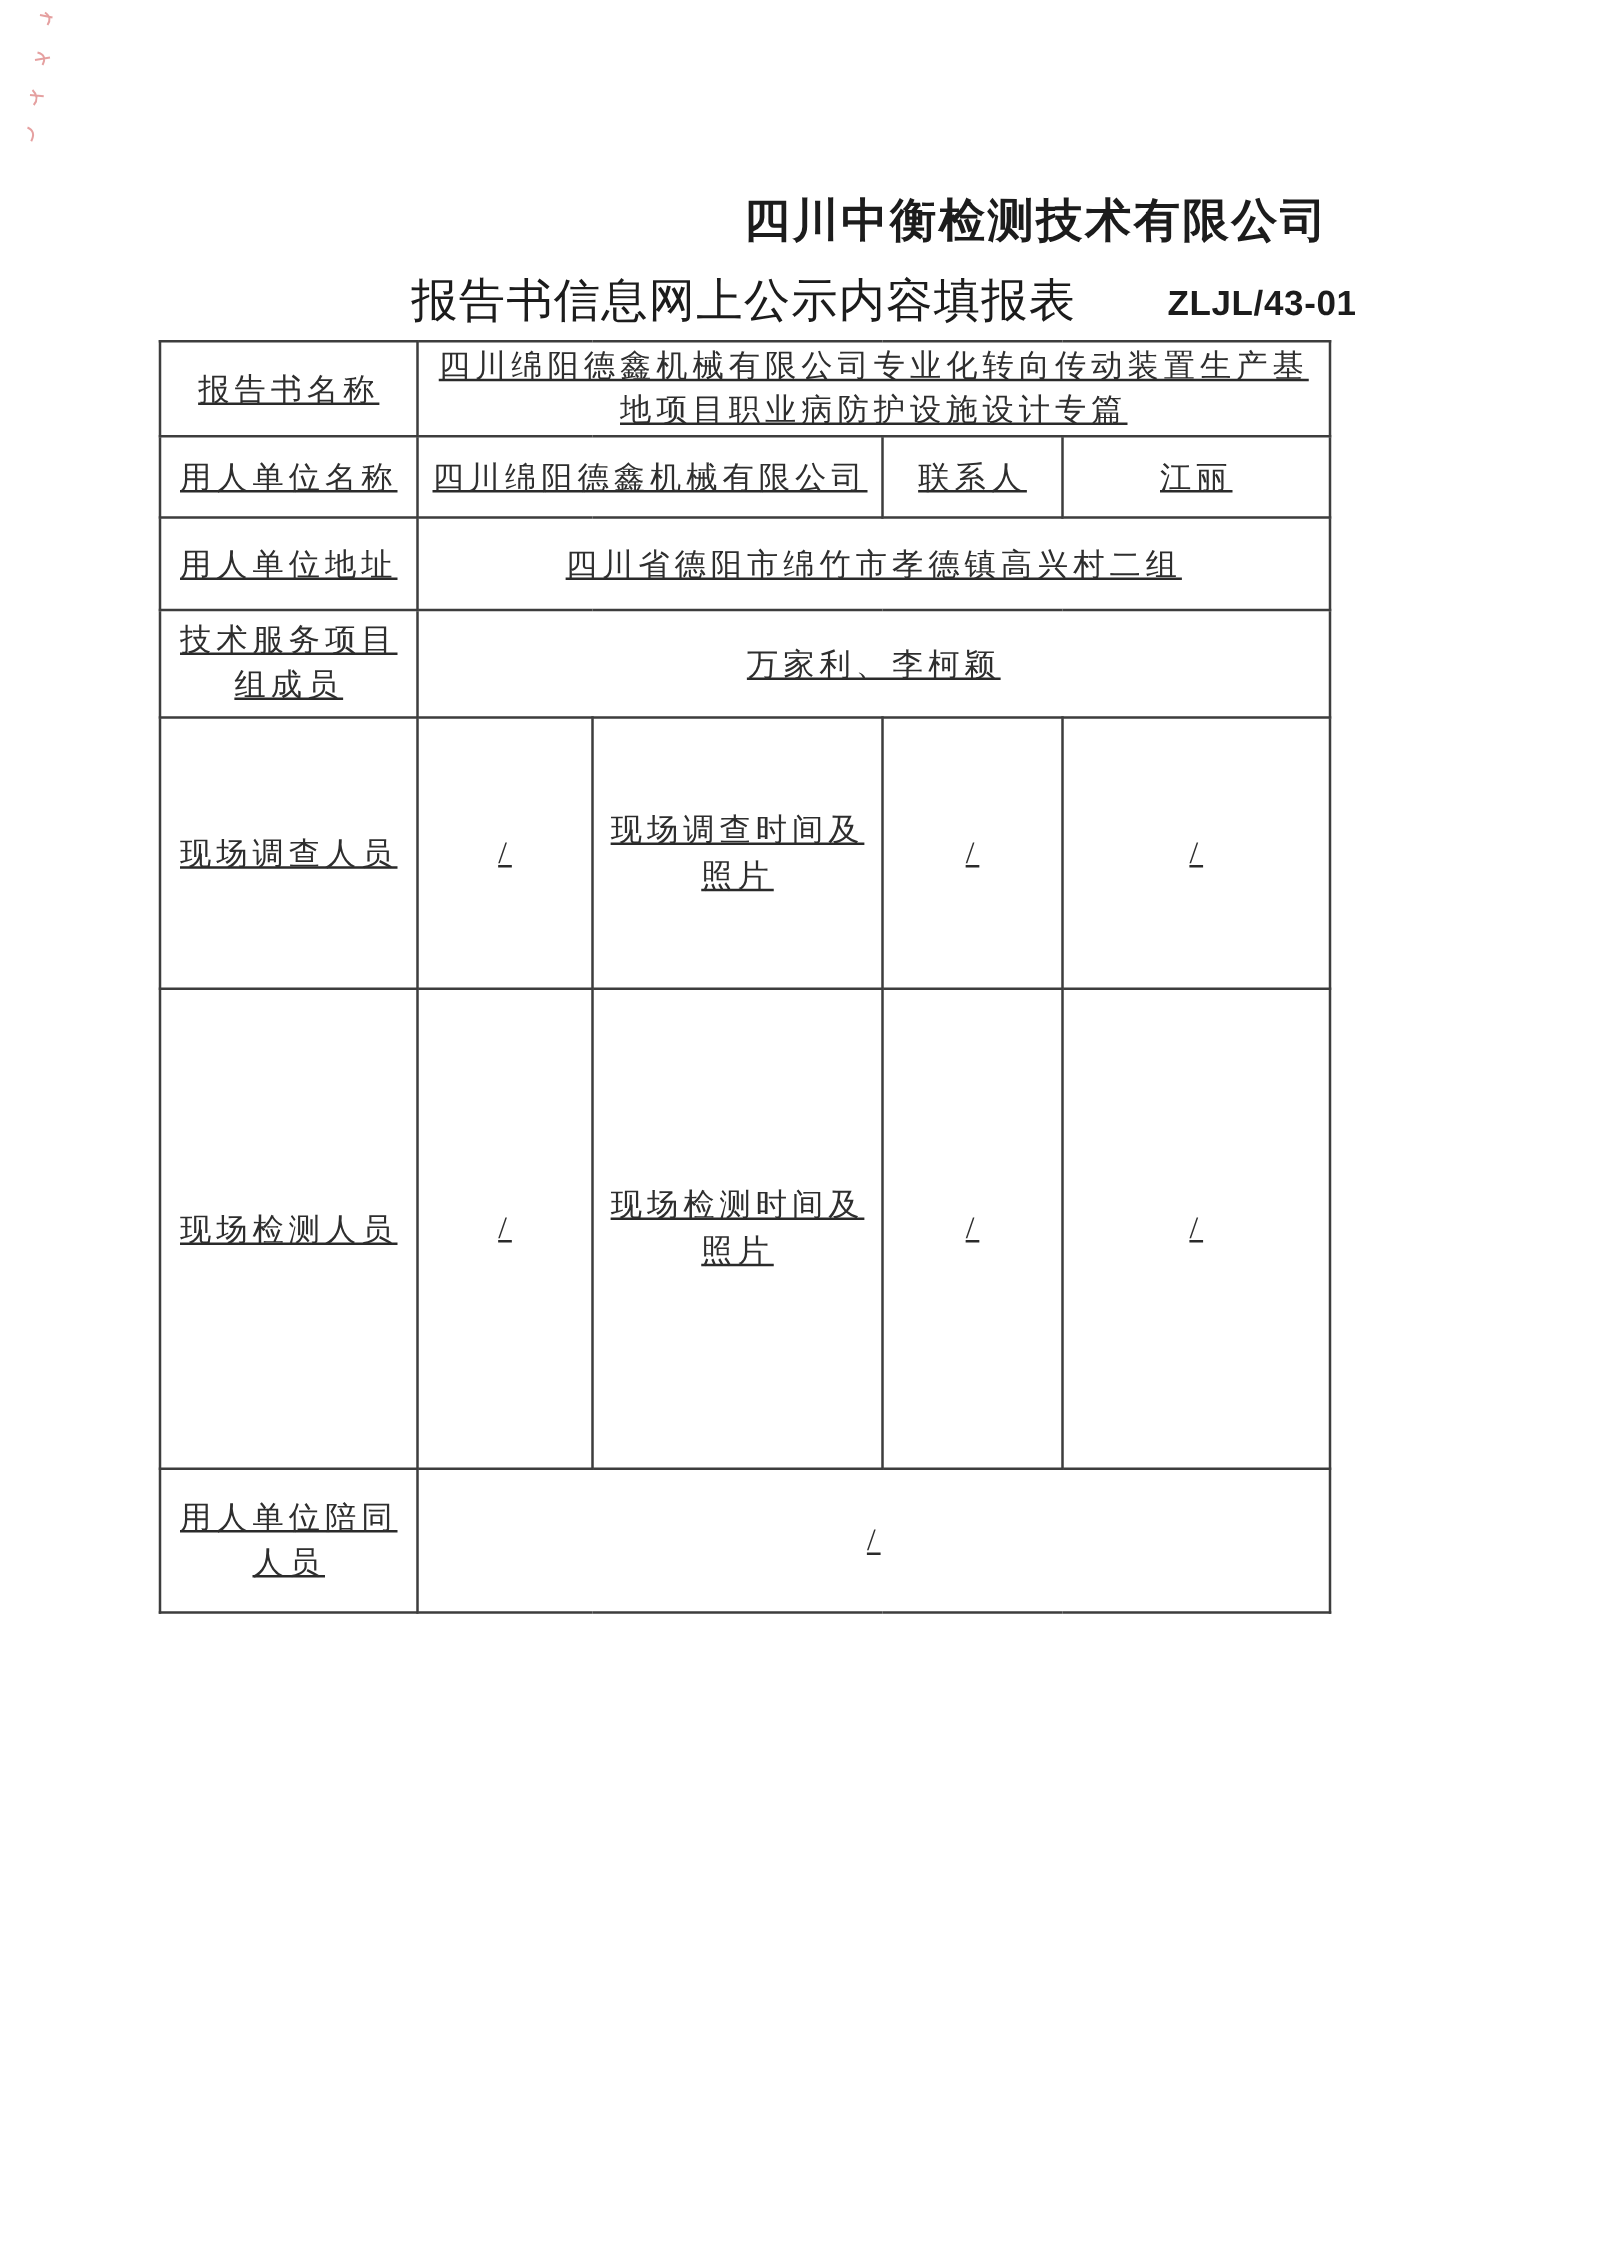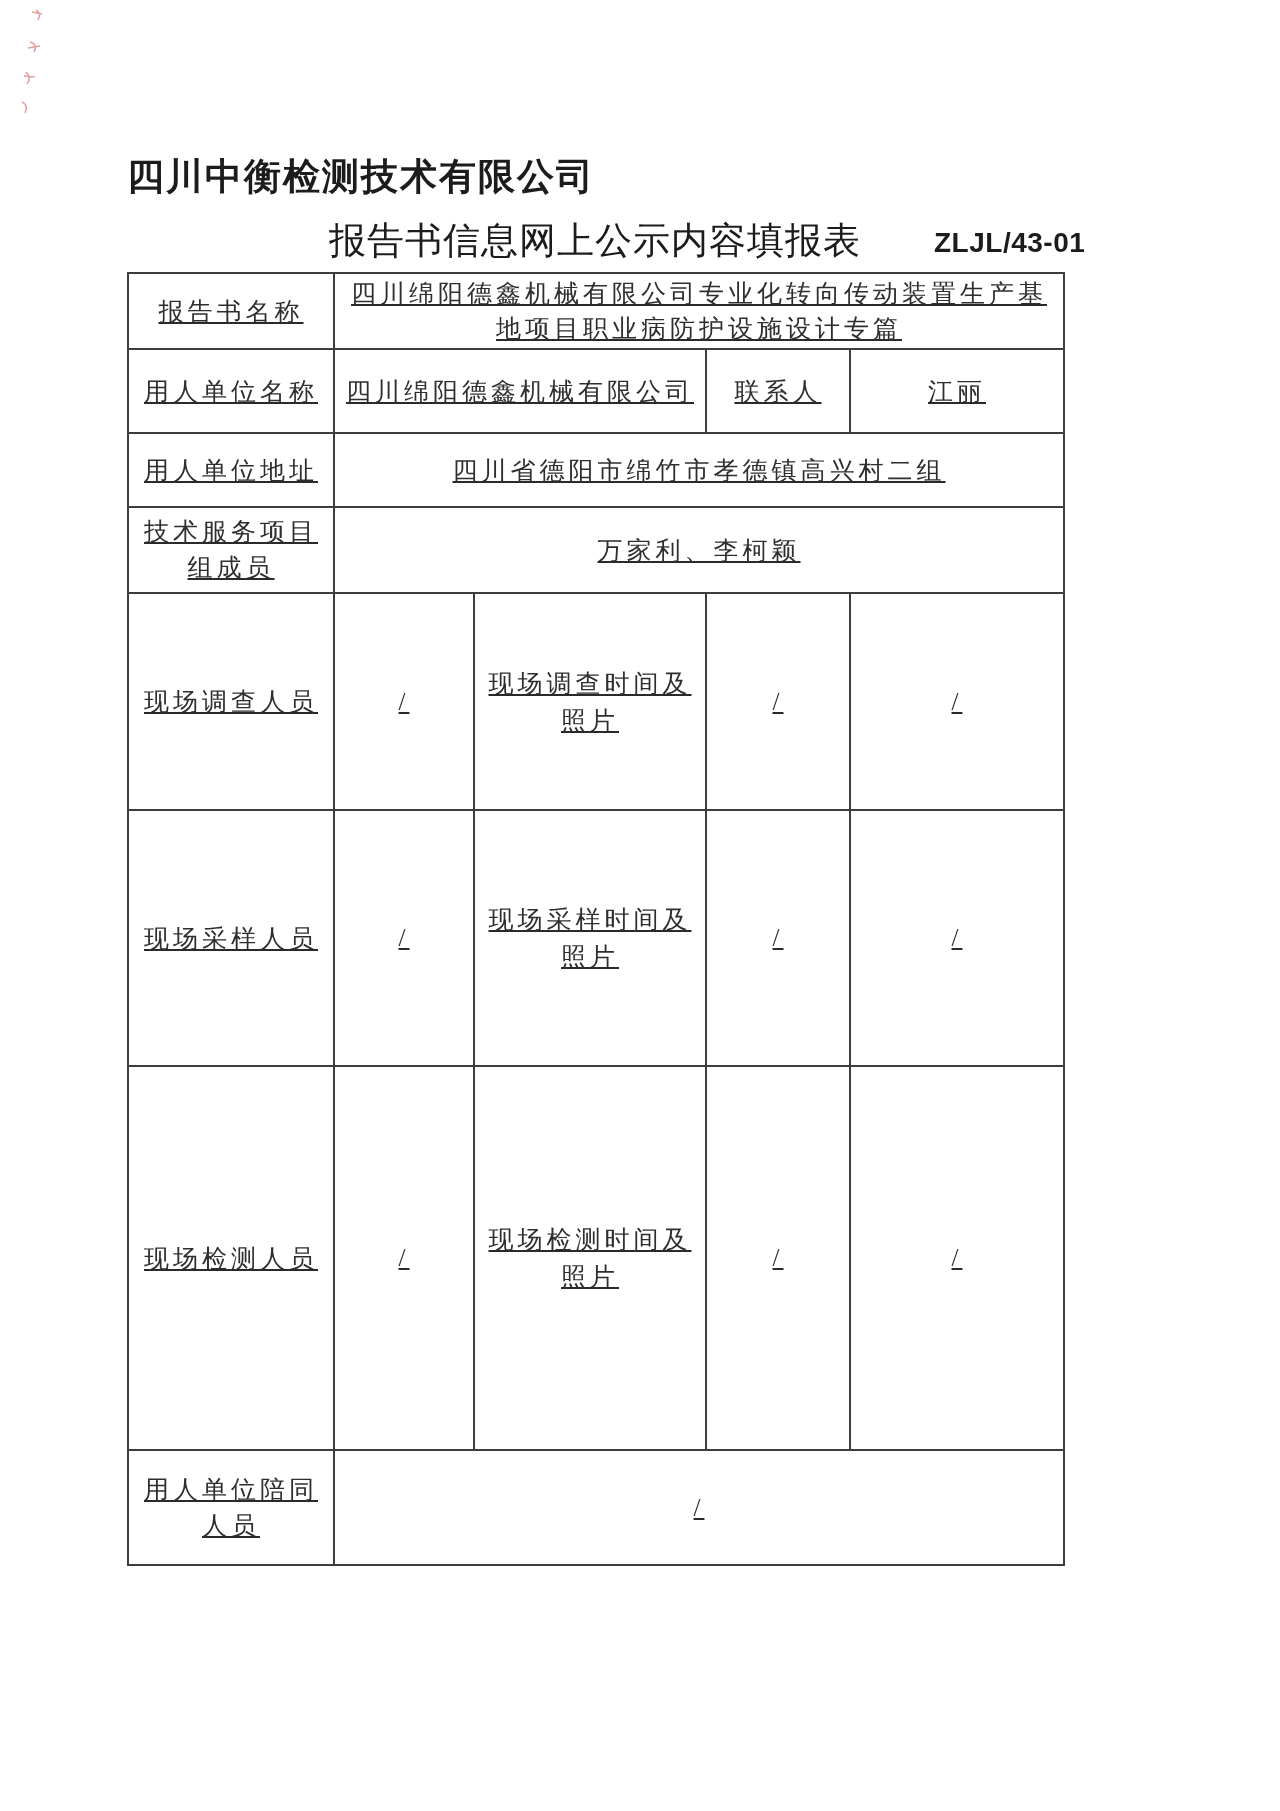--- a/index.html
+++ b/index.html
@@ -20,21 +20,21 @@
     left: 14px;
     top: 4px;
     opacity: 0.5;
   }
 
   .title-company {
     position: absolute;
     left: 127px;
     top: 152px;
     width: 936px;
-    text-align: left;
+    text-align: right;
     font-family: "Liberation Sans", "DejaVu Sans", sans-serif;
     font-weight: 700;
     font-size: 37px;
     letter-spacing: 2px;
     color: #1c1c1c;
     white-space: nowrap;
   }
   .title-form {
     position: absolute;
     left: 127px;
@@ -115,21 +115,21 @@
 
     <tbody>
         <tr style="height:76px">
       <td>报告书名称</td>
       <td colspan="4" class="rn-value">
         <div>四川绵阳德鑫机械有限公司专业化转向传动装置生产基</div>
         <div>地项目职业病防护设施设计专篇</div>
       </td>
     </tr>
 
-    <tr style="height:84px">
+    <tr style="height:65px">
       <td>用人单位名称</td>
       <td colspan="2">四川绵阳德鑫机械有限公司</td>
       <td>联系人</td>
       <td>江丽</td>
     </tr>
 
     <tr style="height:74px">
       <td>用人单位地址</td>
       <td colspan="4" class="addr">四川省德阳市绵竹市孝德镇高兴村二组</td>
     </tr>
@@ -146,30 +146,20 @@
       <td>现场调查人员</td>
       <td class="slash">/</td>
       <td class="time-label">
         <div>现场调查时间及</div>
         <div>照片</div>
       </td>
       <td class="slash">/</td>
       <td class="slash">/</td>
     </tr>
 
-    <tr style="height:256px">
-      <td>现场采样人员</td>
-      <td class="slash">/</td>
-      <td class="time-label">
-        <div>现场采样时间及</div>
-        <div>照片</div>
-      </td>
-      <td class="slash">/</td>
-      <td class="slash">/</td>
-    </tr>
 
     <tr style="height:384px">
       <td>现场检测人员</td>
       <td class="slash">/</td>
       <td class="time-label">
         <div>现场检测时间及</div>
         <div>照片</div>
       </td>
       <td class="slash">/</td>
       <td class="slash">/</td>

